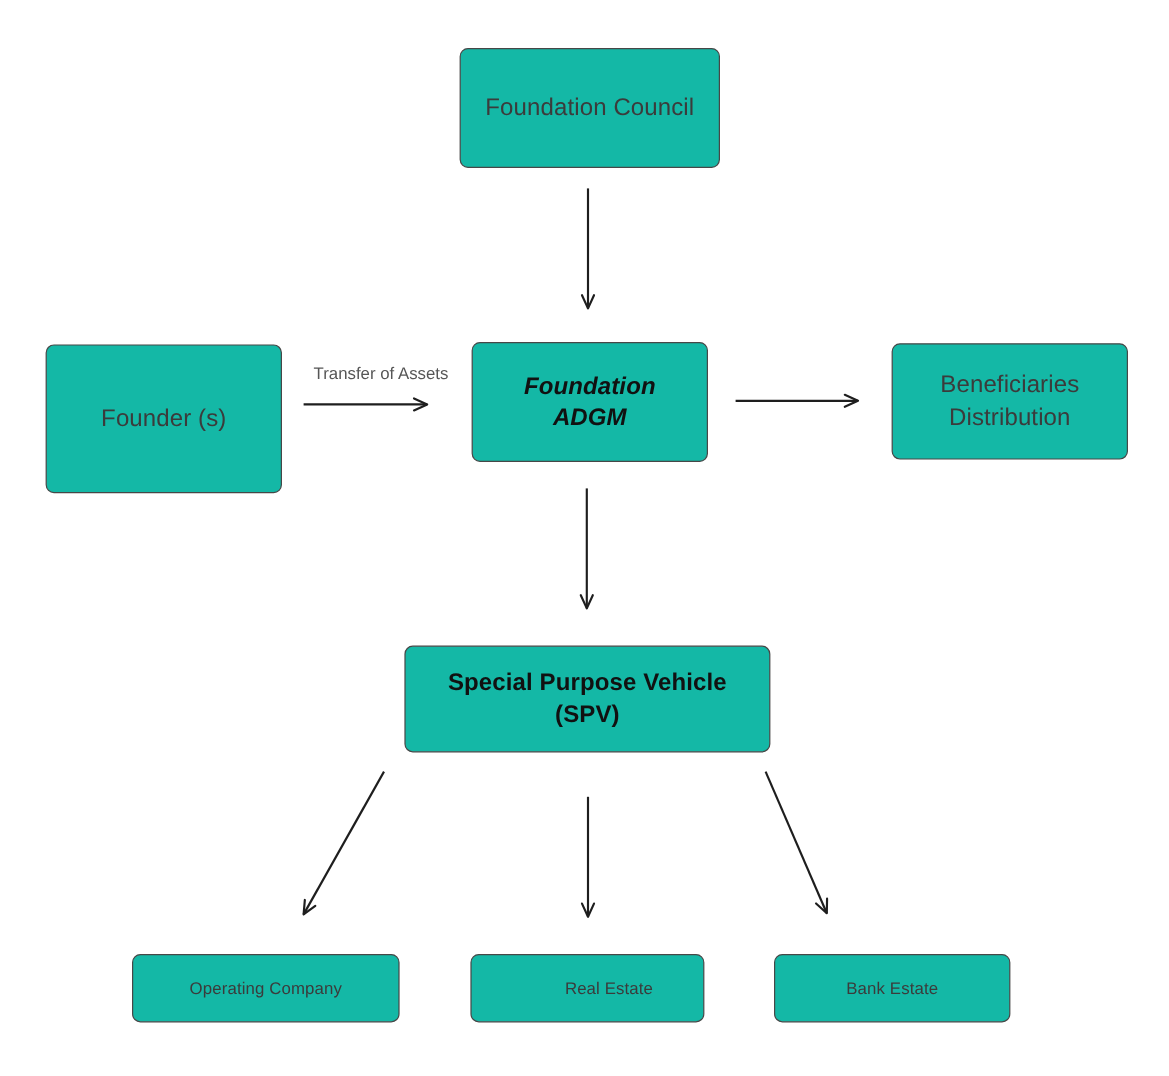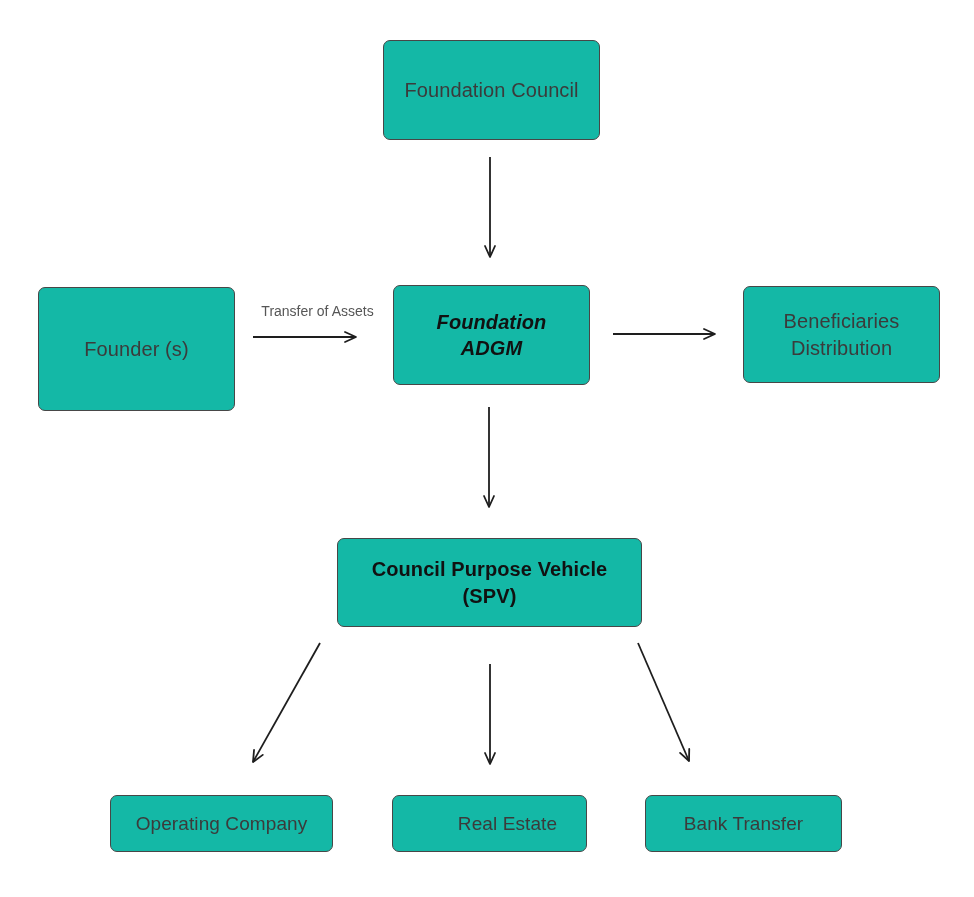--- a/index.html
+++ b/index.html
@@ -36,21 +36,21 @@
     font-size: 20px;
     line-height: 1.32;
     color: #3b3b3b;
     letter-spacing: 0.1px;
   }
   .node.bold {
     font-weight: bold;
     color: #111111;
   }
   .node.small {
-    font-size: 19px;
+    font-size: 14px;
   }
   .edge-label {
     position: absolute;
     left: 255px;
     top: 303px;
     width: 125px;
     text-align: center;
     font-size: 14px;
     line-height: 1.25;
     color: #565656;
@@ -79,24 +79,24 @@
   <div class="node" style="left: 383px; top: 40px; width: 217px; height: 100px;">Foundation Council</div>
 
   <div class="node" style="left: 38px; top: 287px; width: 197px; height: 124px;">Founder (s)</div>
 
   <div class="node bold" style="left: 393px; top: 285px; width: 197px; height: 100px; font-style: italic;">Foundation
 ADGM</div>
 
   <div class="node" style="left: 743px; top: 269px; width: 197px; height: 97px; margin-top: 17px;">Beneficiaries
 Distribution</div>
 
-  <div class="node bold" style="left: 337px; top: 538px; width: 305px; height: 89px;">Council Purpose Vehicle
+  <div class="node bold" style="left: 337px; top: 538px; width: 305px; height: 89px;">Special Purpose Vehicle
 (SPV)</div>
 
   <div class="node small" style="left: 110px; top: 795px; width: 223px; height: 57px;">Operating Company</div>
 
   <div class="node small" style="left: 392px; top: 795px; width: 195px; height: 57px; padding-left: 36px;">Real Estate</div>
 
-  <div class="node small" style="left: 645px; top: 795px; width: 197px; height: 57px;">Bank Transfer</div>
+  <div class="node small" style="left: 645px; top: 795px; width: 197px; height: 57px;">Bank Estate</div>
 
   <div class="edge-label">Transfer of Assets</div>
 
 </div>
 
 </body></html>

